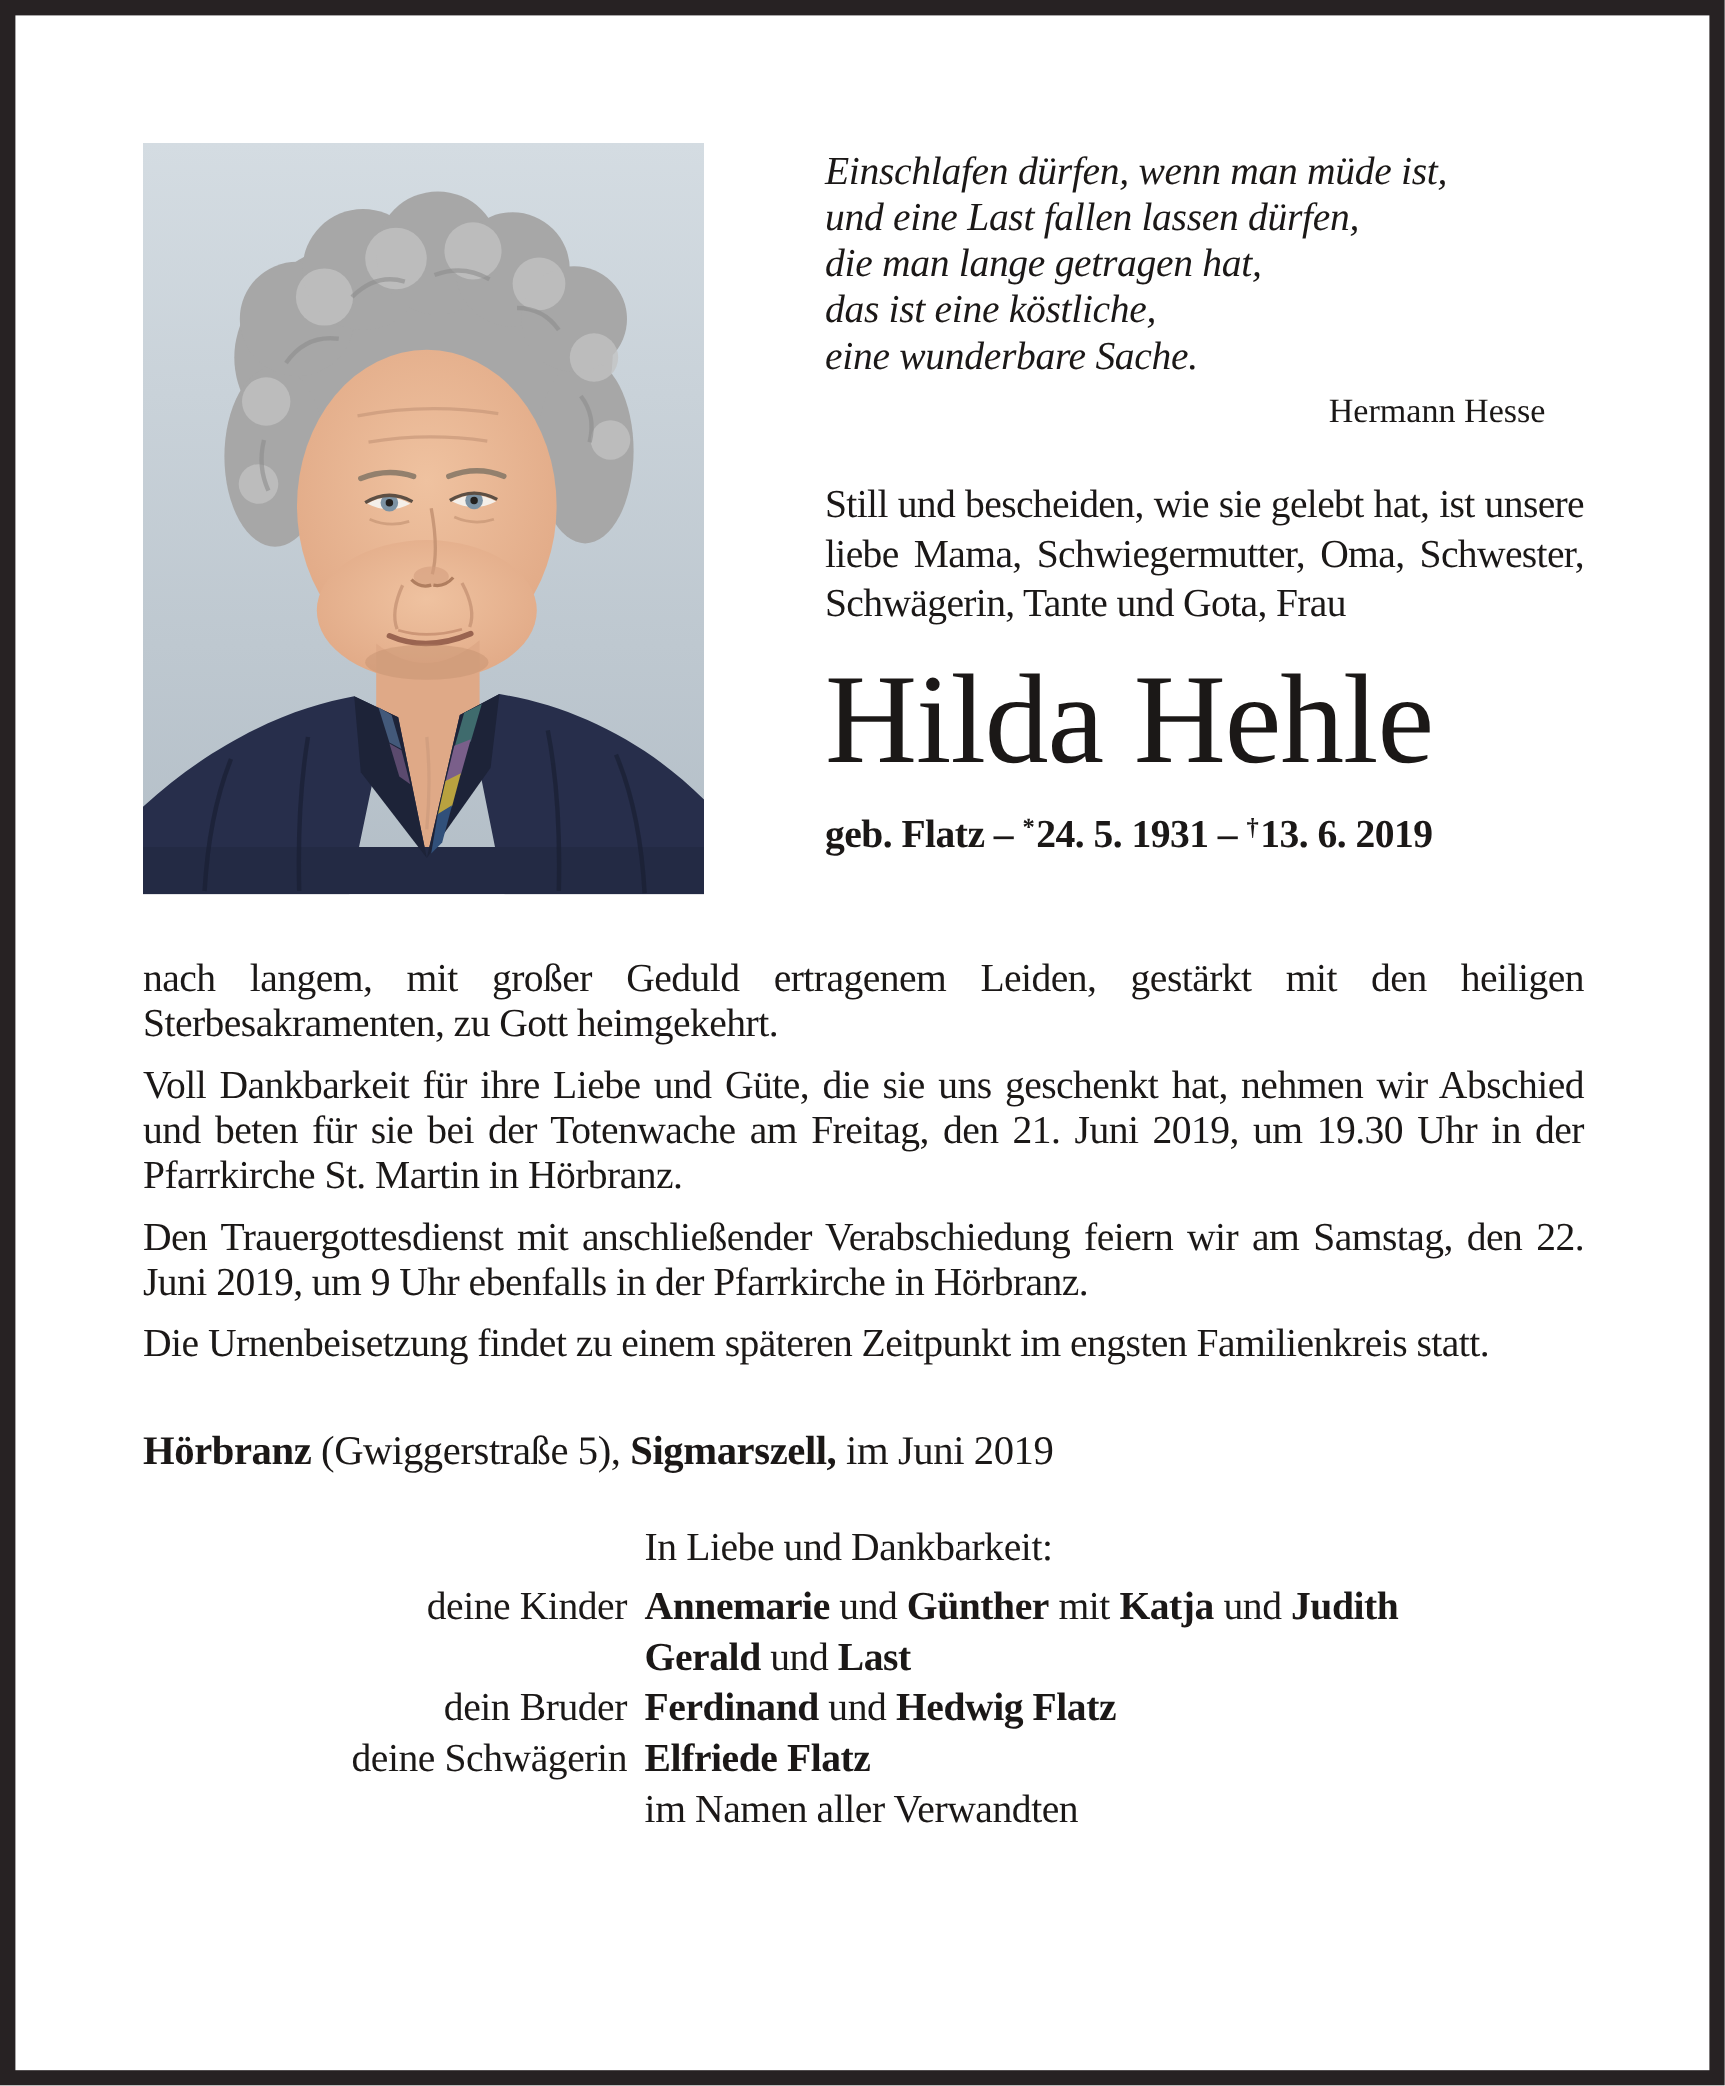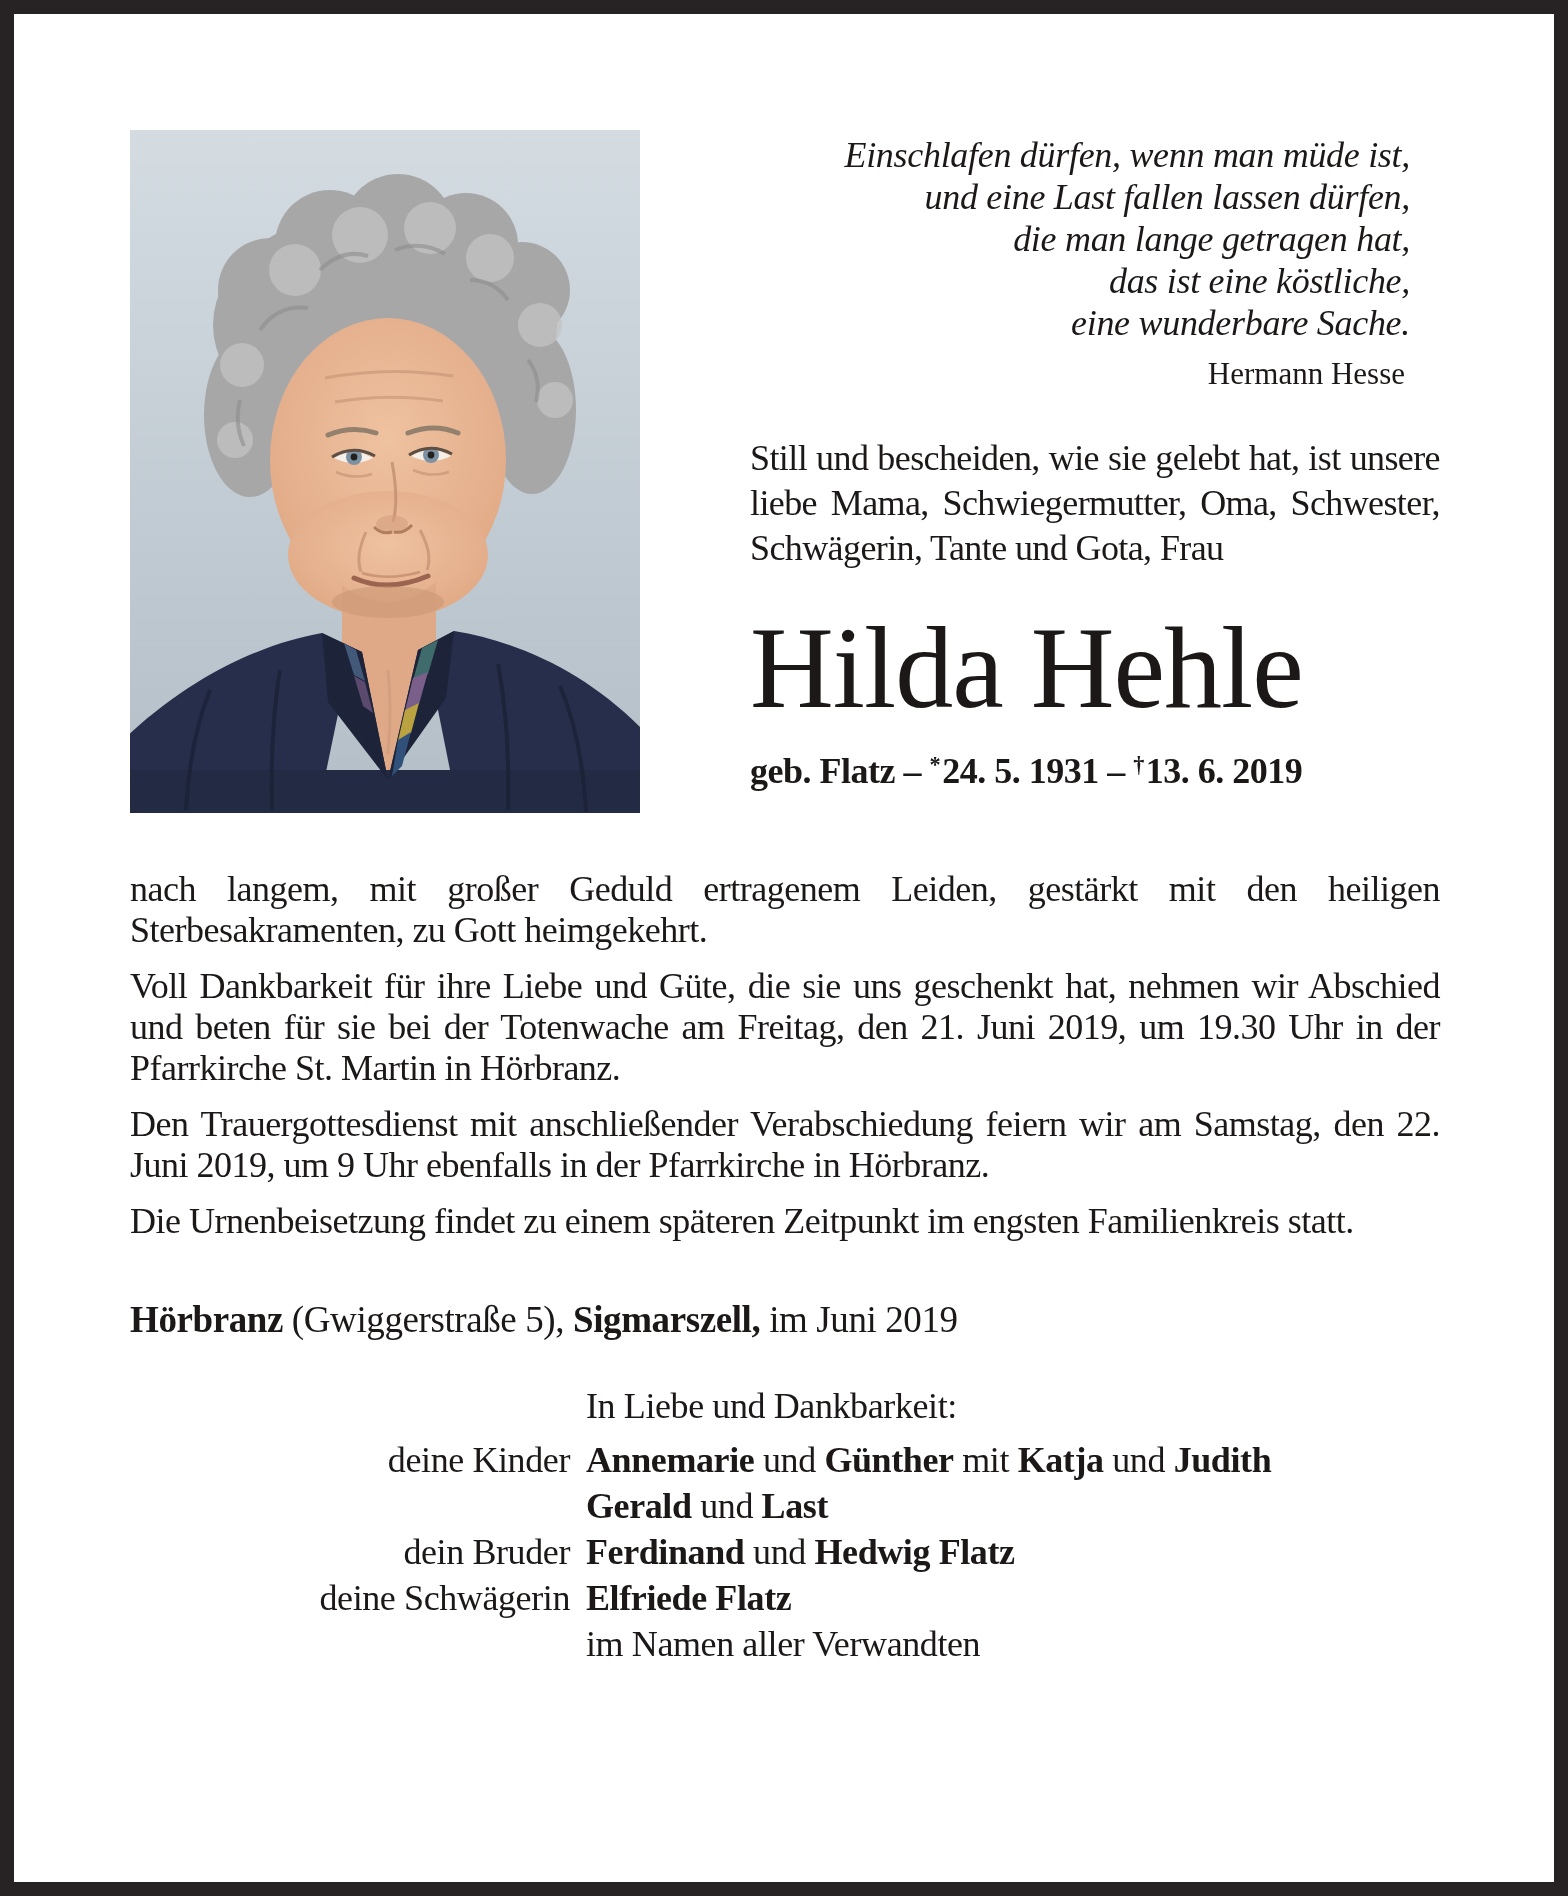--- a/index.html
+++ b/index.html
@@ -22,33 +22,32 @@
   .top-section{display:flex;margin-top:116px;}
   .photo{
     flex:0 0 510px;width:510px;height:683px;overflow:hidden;
   }
   .photo svg{display:block;width:510px;height:683px;}
   .right-col{width:690px;margin-left:110px;}
   .quote{
     margin-top:4px;width:660px;
     font-style:italic;font-size:36px;line-height:42px;
     letter-spacing:-0.3px;
-    text-align:right;
   }
   .quote-attribution{
     width:655px;margin-top:12px;
     text-align:right;font-size:31px;
   }
   .intro{
     margin-top:44px;width:690px;
     font-size:36px;line-height:45px;text-align:justify;
     letter-spacing:-0.6px;
   }
   .deceased-name{
-    margin-top:39px;
+    margin-top:26px;
     font-size:116px;line-height:1;letter-spacing:-1px;
     white-space:nowrap;
   }
   .deceased-dates{
     margin-top:24px;
     font-weight:bold;font-size:36px;letter-spacing:-0.5px;
     white-space:nowrap;
   }
   
   .body-par{

